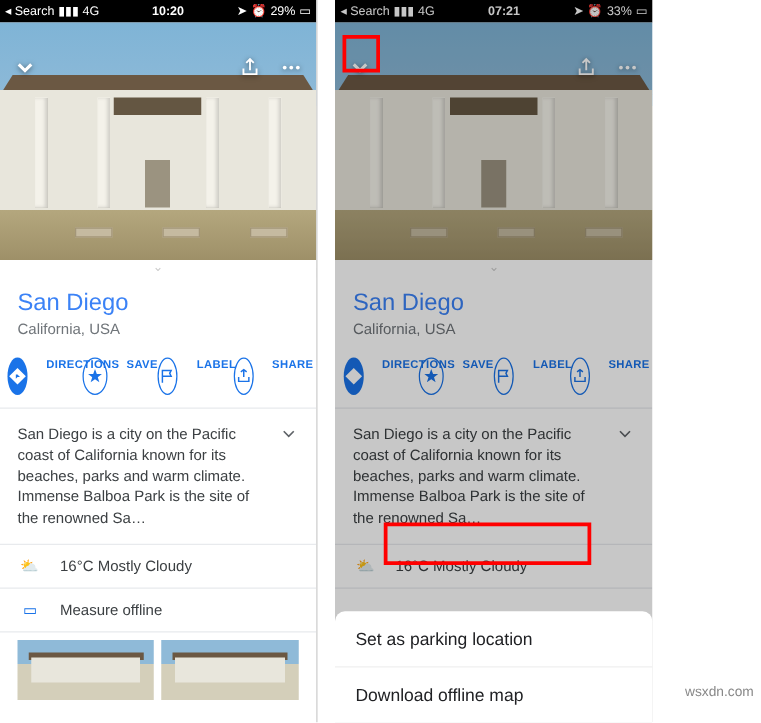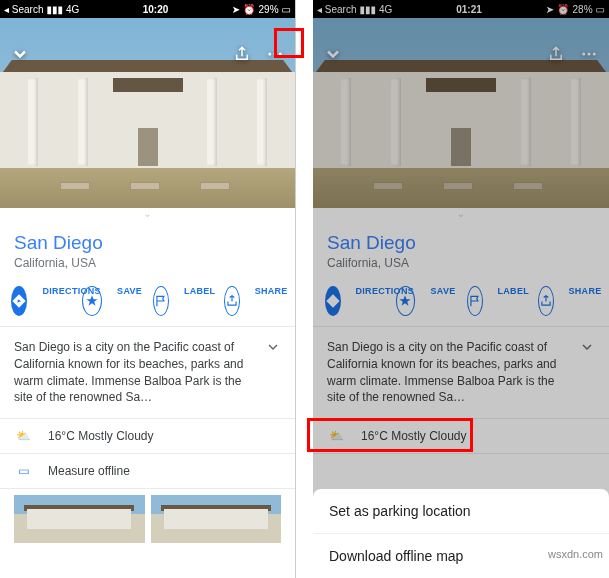--- a/index.html
+++ b/index.html
@@ -1,17 +1,17 @@
 <!DOCTYPE html>
 <html><head>
   <meta charset="utf-8">
   <style>
     * { box-sizing: border-box; margin: 0; padding: 0; }
     body { font-family: -apple-system, Helvetica, Arial, sans-serif; background: #fff; width: 609px; height: 578px; overflow: hidden; }
-    .container { display: flex; width: 609px; height: 578px; }
+    .container { display: flex; width: 522px; height: 578px; }
     .phone { width: 296px; height: 100%; position: relative; display: flex; flex-direction: column; overflow: hidden; }
     .phone-left { border-right: 1px solid #ccc; }
     .phone-right { position: relative; }
     .overlay-dim { position: absolute; inset: 0; background: rgba(0,0,0,0.22); z-index: 5; pointer-events: none; }
     
     .statusbar { height: 18px; background: #000; color: #fff; display: flex; align-items: center; font-size: 10px; padding: 0 4px; justify-content: space-between; }
     .sb-left, .sb-right { display: flex; align-items: center; gap: 3px; }
     .sb-center { font-weight: 600; }
     
     .topbar { height: 36px; display: flex; align-items: center; justify-content: space-between; padding: 0 10px; position: absolute; top: 18px; left: 0; right: 0; z-index: 4; }
@@ -196,25 +196,25 @@
 
   <div class="gap"></div>
 
   <div class="phone phone-right">
     <div class="statusbar">
       <div class="sb-left">
         <span>◂ <span>Search</span></span>
         <span>▮▮▮</span>
         <span>4G</span>
       </div>
-      <div class="sb-center">01:21</div>
+      <div class="sb-center">07:21</div>
       <div class="sb-right">
         <span>➤</span>
         <span>⏰</span>
-        <span>28%</span>
+        <span>33%</span>
         <span>▭</span>
       </div>
     </div>
 
     <div class="hero">
       <div class="roof"></div>
       <div class="building"></div>
       <div class="sign"></div>
       <div class="col" style="left:28px"></div>
       <div class="col" style="left:78px"></div>

